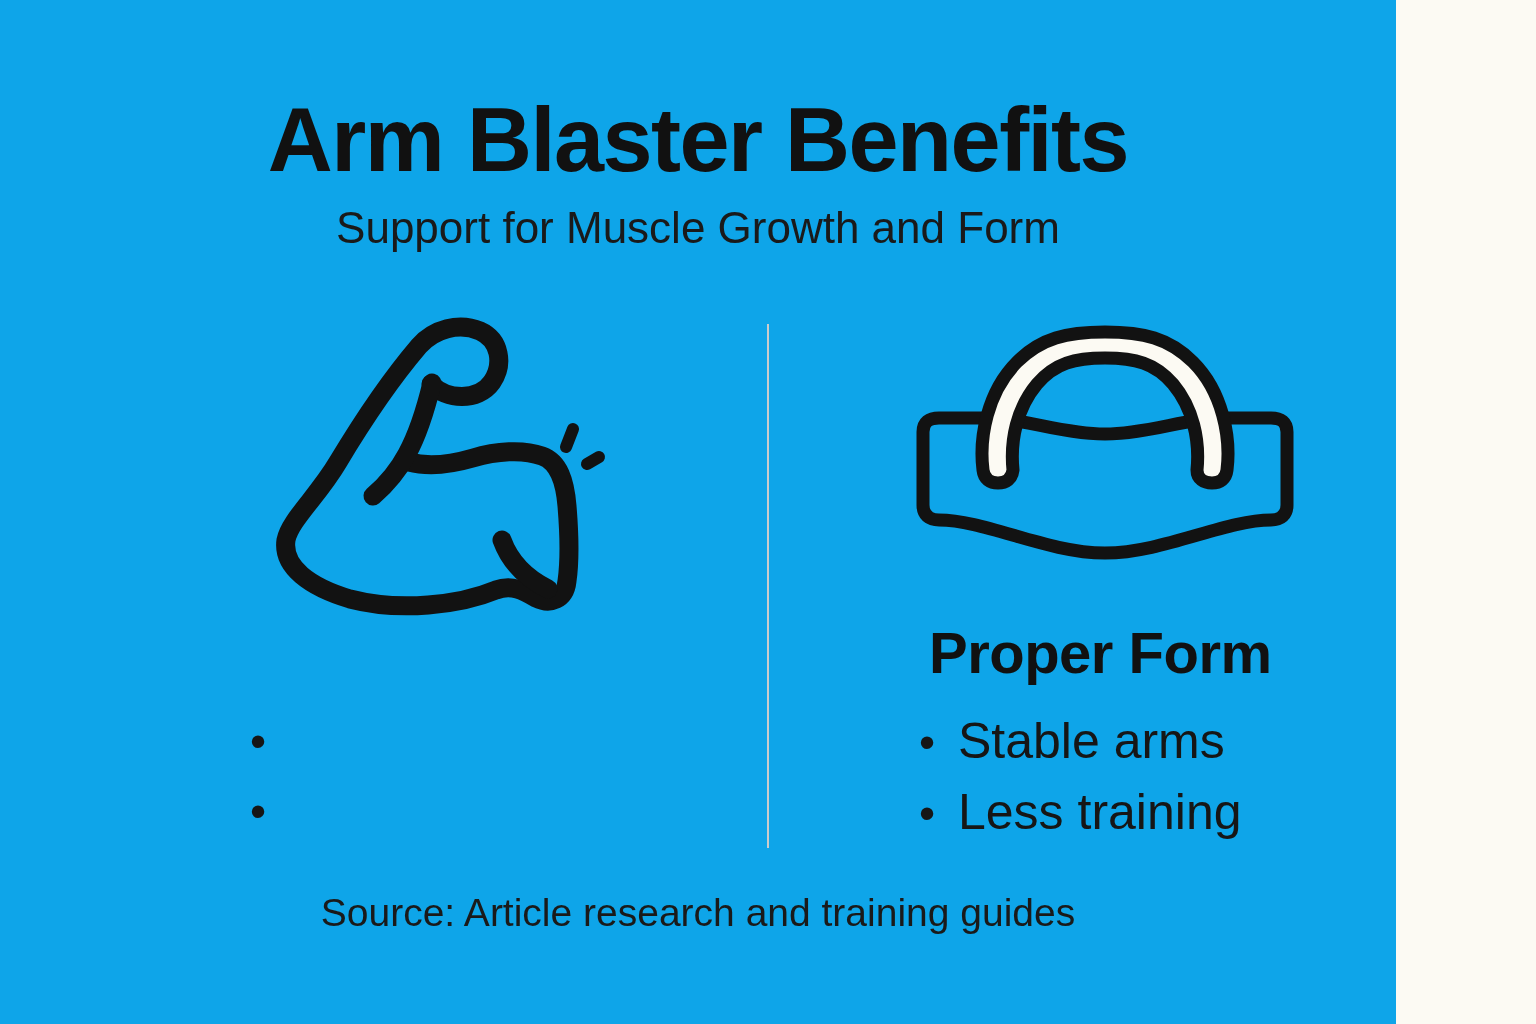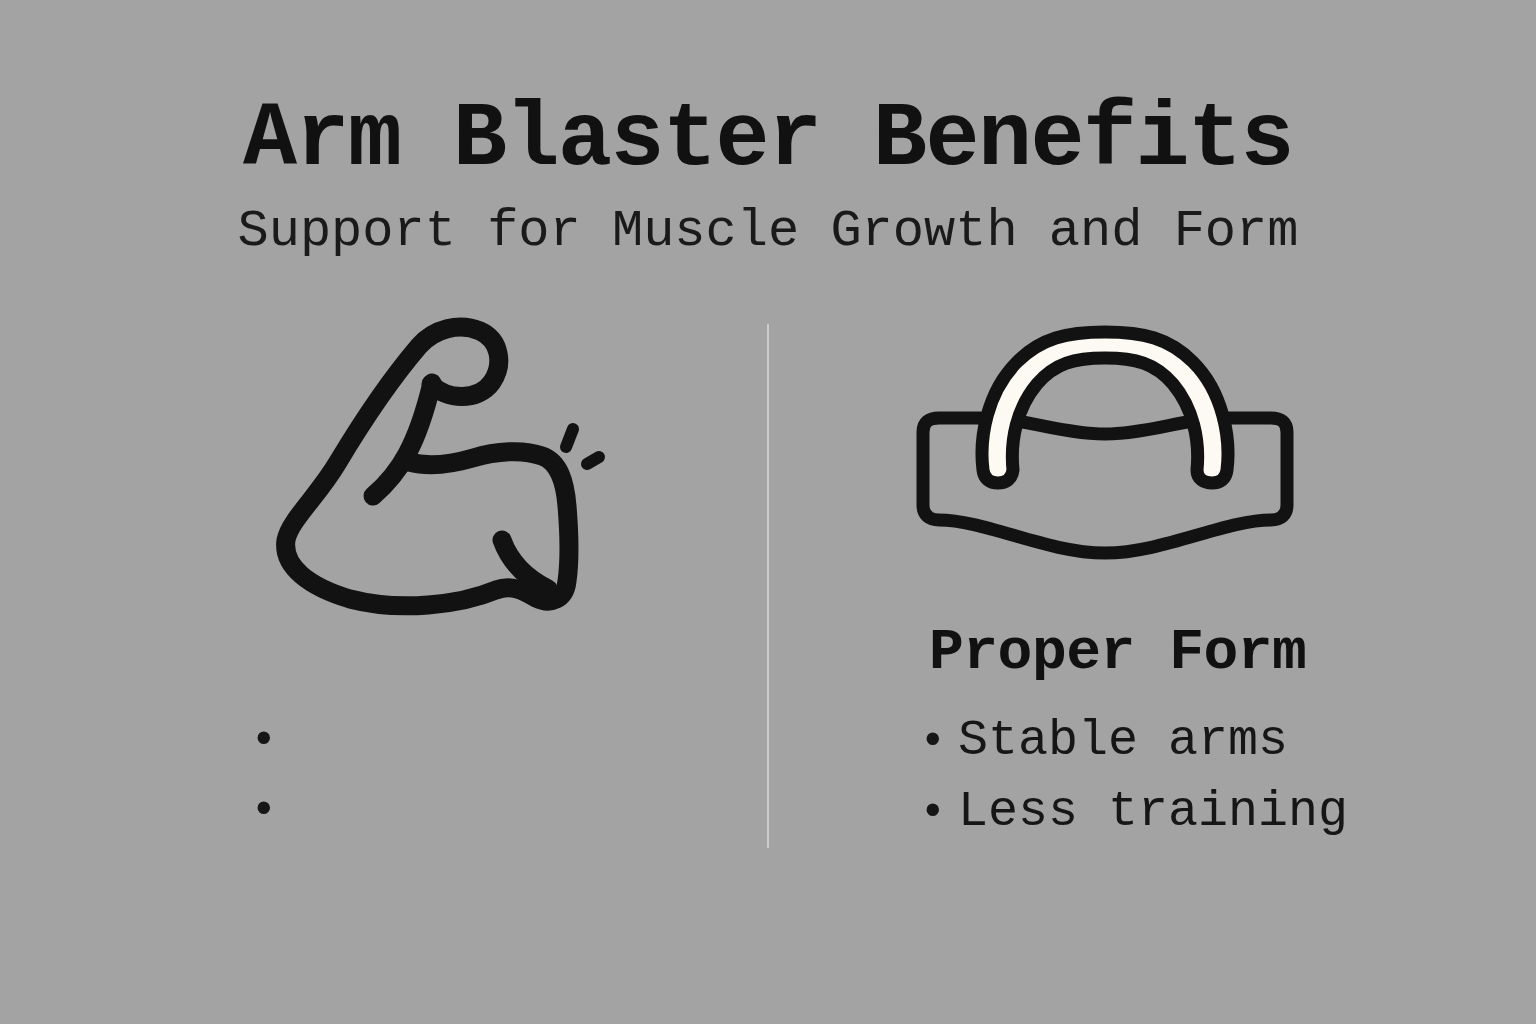--- a/index.html
+++ b/index.html
@@ -1,42 +1,42 @@
 <!DOCTYPE html>
 <html><head>
 <meta charset="utf-8">
 <style>
   html, body { margin: 0; padding: 0; }
   body { background: #FCFAF3; }
   .canvas {
     position: relative;
-    width: 1536px;
+    width: 1396px;
     height: 1024px;
-    background: #a3a3a3;
+    background: #0ea5e9;
     overflow: hidden;
-    font-family: Liberation Mono, monospace;
+    font-family: Liberation Sans, sans-serif;
     color: #141414;
   }
   .title {
     position: absolute;
     left: 0; right: 0; top: 95px;
     margin: 0;
     text-align: center;
     font-size: 90px;
     font-weight: 700;
     letter-spacing: -1.5px;
     line-height: 1;
     color: #111111;
   }
   .subtitle {
     position: absolute;
     left: 0; right: 0; top: 206px;
     margin: 0;
     text-align: center;
-    font-size: 52px;
+    font-size: 44px;
     font-weight: 400;
     line-height: 1;
     color: #1a1a1a;
   }
   .divider {
     position: absolute;
     left: 767px; top: 324px;
     width: 2px; height: 524px;
     background: #cccccc;
   }
@@ -139,14 +139,15 @@
     <div class="bullet-row">
       <span class="dot">•</span>
       <span>Stable arms</span>
     </div>
     <div class="bullet-row">
       <span class="dot">•</span>
       <span>Less training</span>
     </div>
   </div>
 
+  <p class="source">Source: Article research and training guides</p>
 
 </div>
 
 </body></html>

